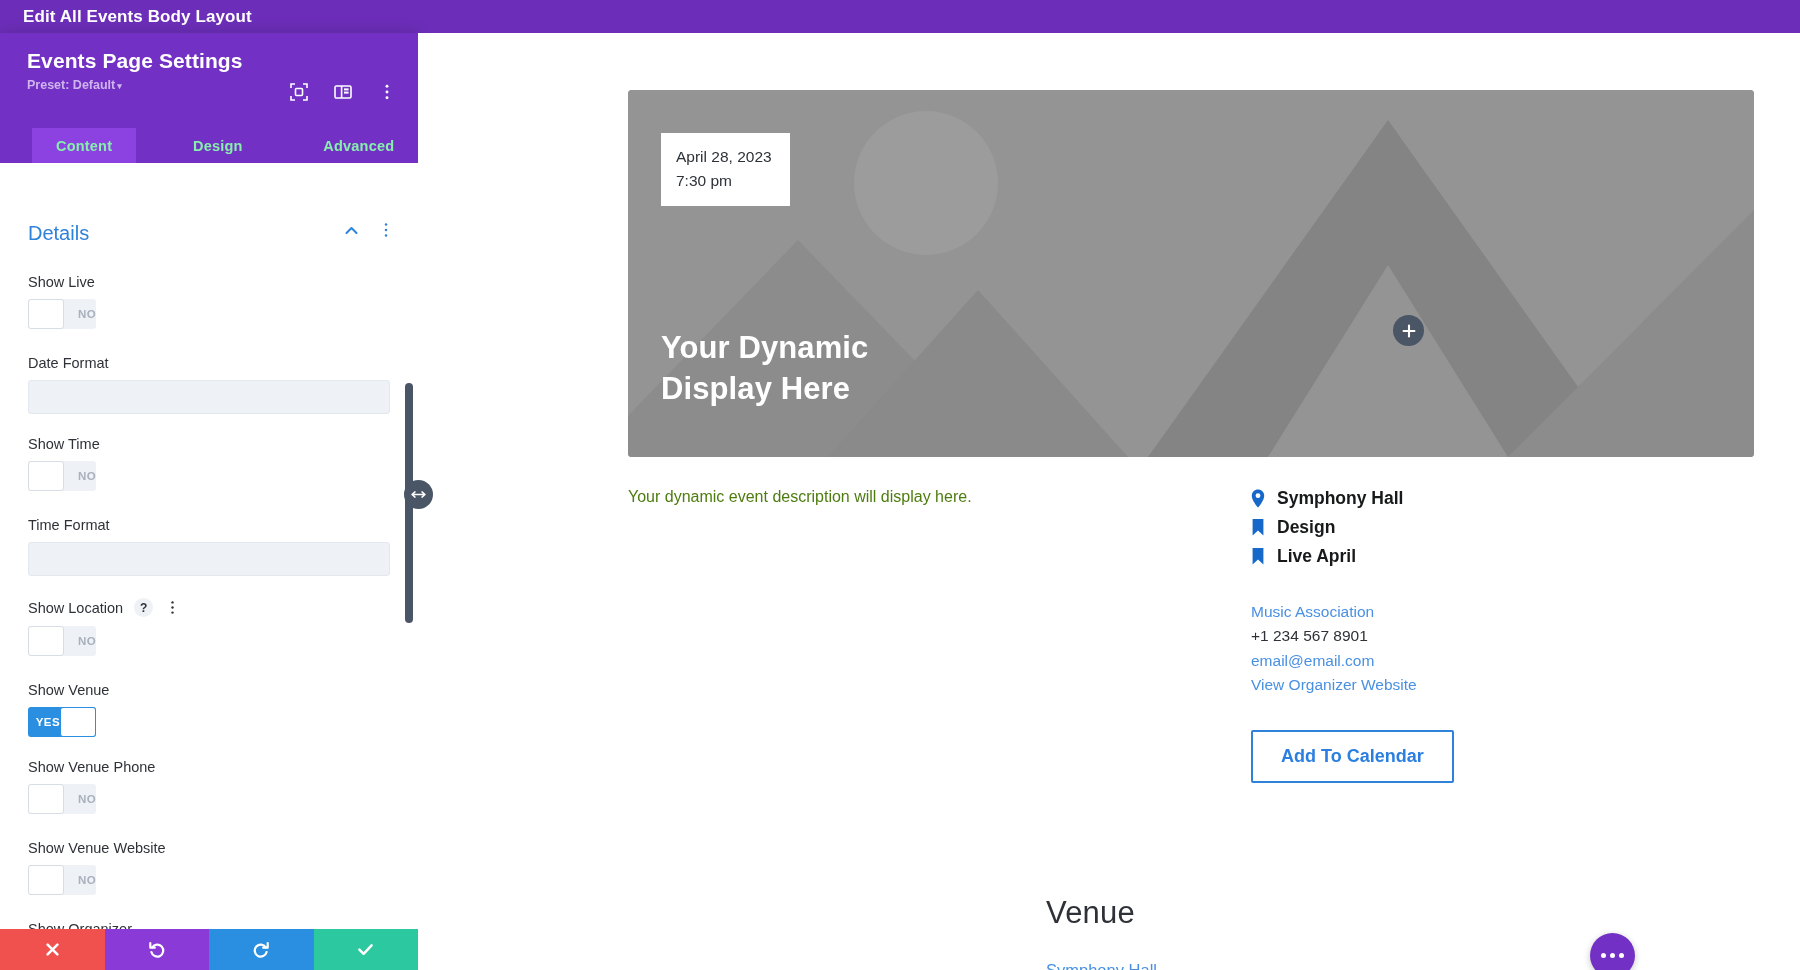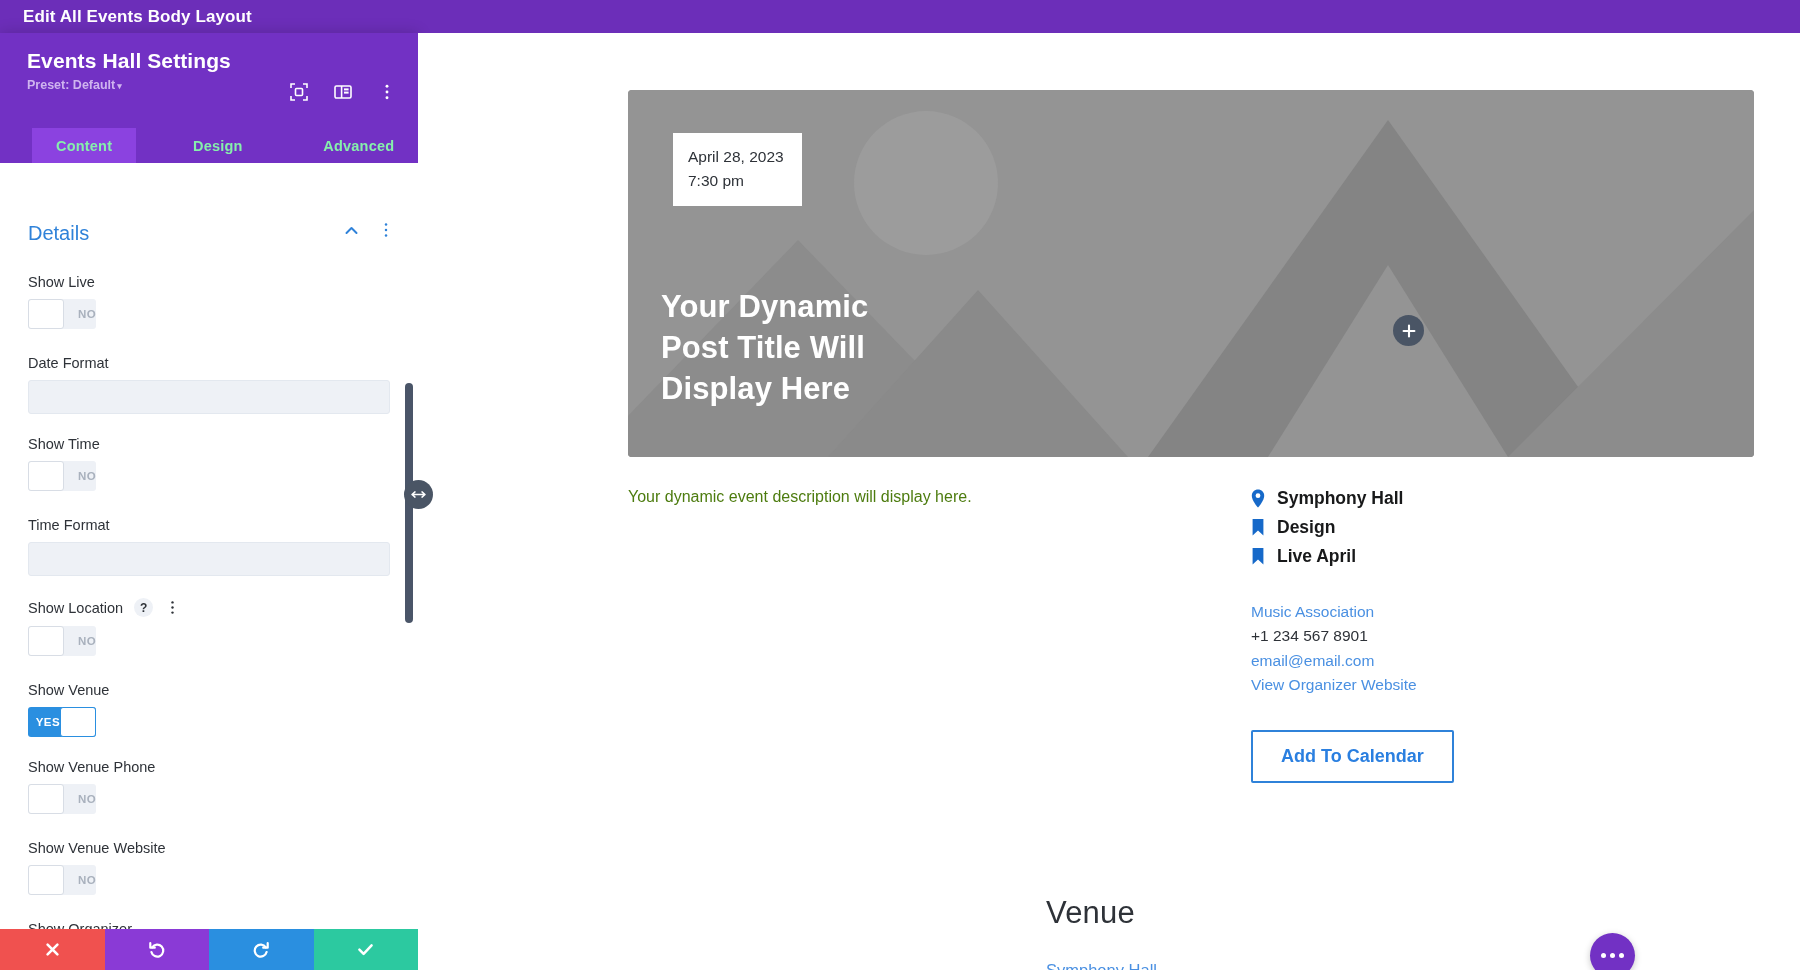--- a/index.html
+++ b/index.html
@@ -171,21 +171,21 @@
   .hero {
     position: relative;
     margin: 57px 0 0 210px;
     width: 1126px; height: 367px;
     background: #949494;
     border-radius: 4px;
     overflow: hidden;
   }
   .hero svg.placeholder { position: absolute; inset: 0; width: 100%; height: 100%; }
   .hero-datebox {
-    position: absolute; left: 45px; top: 43px;
+    position: absolute; left: 33px; top: 43px;
     background: #ffffff;
     padding: 12px 18px 13px 15px;
     line-height: 1.55;
     z-index: 3;
   }
   .hero-datebox .d1 { font-size: 15.5px; color: #2e3238; }
   .hero-datebox .d2 { font-size: 15.5px; color: #2e3238; }
   .hero-title {
     position: absolute; left: 33px; bottom: 47px;
     font-size: 31px; line-height: 1.32; font-weight: 700; color: #ffffff;
@@ -264,21 +264,21 @@
 
 <div id="root">
 
   <div class="top-strip">
     <div class="top-strip-title">Edit All Events Body Layout</div>
   </div>
 
   <div class="panel">
 
     <div class="panel-header">
-      <div class="panel-title">Events Hall Settings</div>
+      <div class="panel-title">Events Page Settings</div>
       <div class="panel-preset">
         <span>Preset: Default</span><span class="caret">▾</span>
       </div>
 
       <div class="hdr-icons">
         <svg class="hdr-icon" viewBox="0 0 18 18">
           <path d="M1 5V1h4M13 1h4v4M17 13v4h-4M5 17H1v-4" fill="none" stroke="#fff" stroke-width="1.6"></path>
           <rect x="5.5" y="5.5" width="7" height="7" rx="1" fill="none" stroke="#fff" stroke-width="1.6"></rect>
         </svg>
         <svg class="hdr-icon" viewBox="0 0 18 18">
@@ -457,21 +457,20 @@
         <path d="M880 367 L1126 120 L1126 367 Z" fill="#8c8c8c"></path>
       </svg>
 
       <div class="hero-datebox">
         <div class="d1">April 28, 2023</div>
         <div class="d2">7:30 pm</div>
       </div>
 
       <div class="hero-title">
         <div>Your Dynamic</div>
-        <div>Post Title Will</div>
         <div>Display Here</div>
       </div>
 
       <div class="hero-plus">
         <svg width="14" height="14" viewBox="0 0 14 14">
           <path d="M7 1.6v10.8M1.6 7h10.8" stroke="#fff" stroke-width="2.1" stroke-linecap="round"></path>
         </svg>
       </div>
     </div>
 

